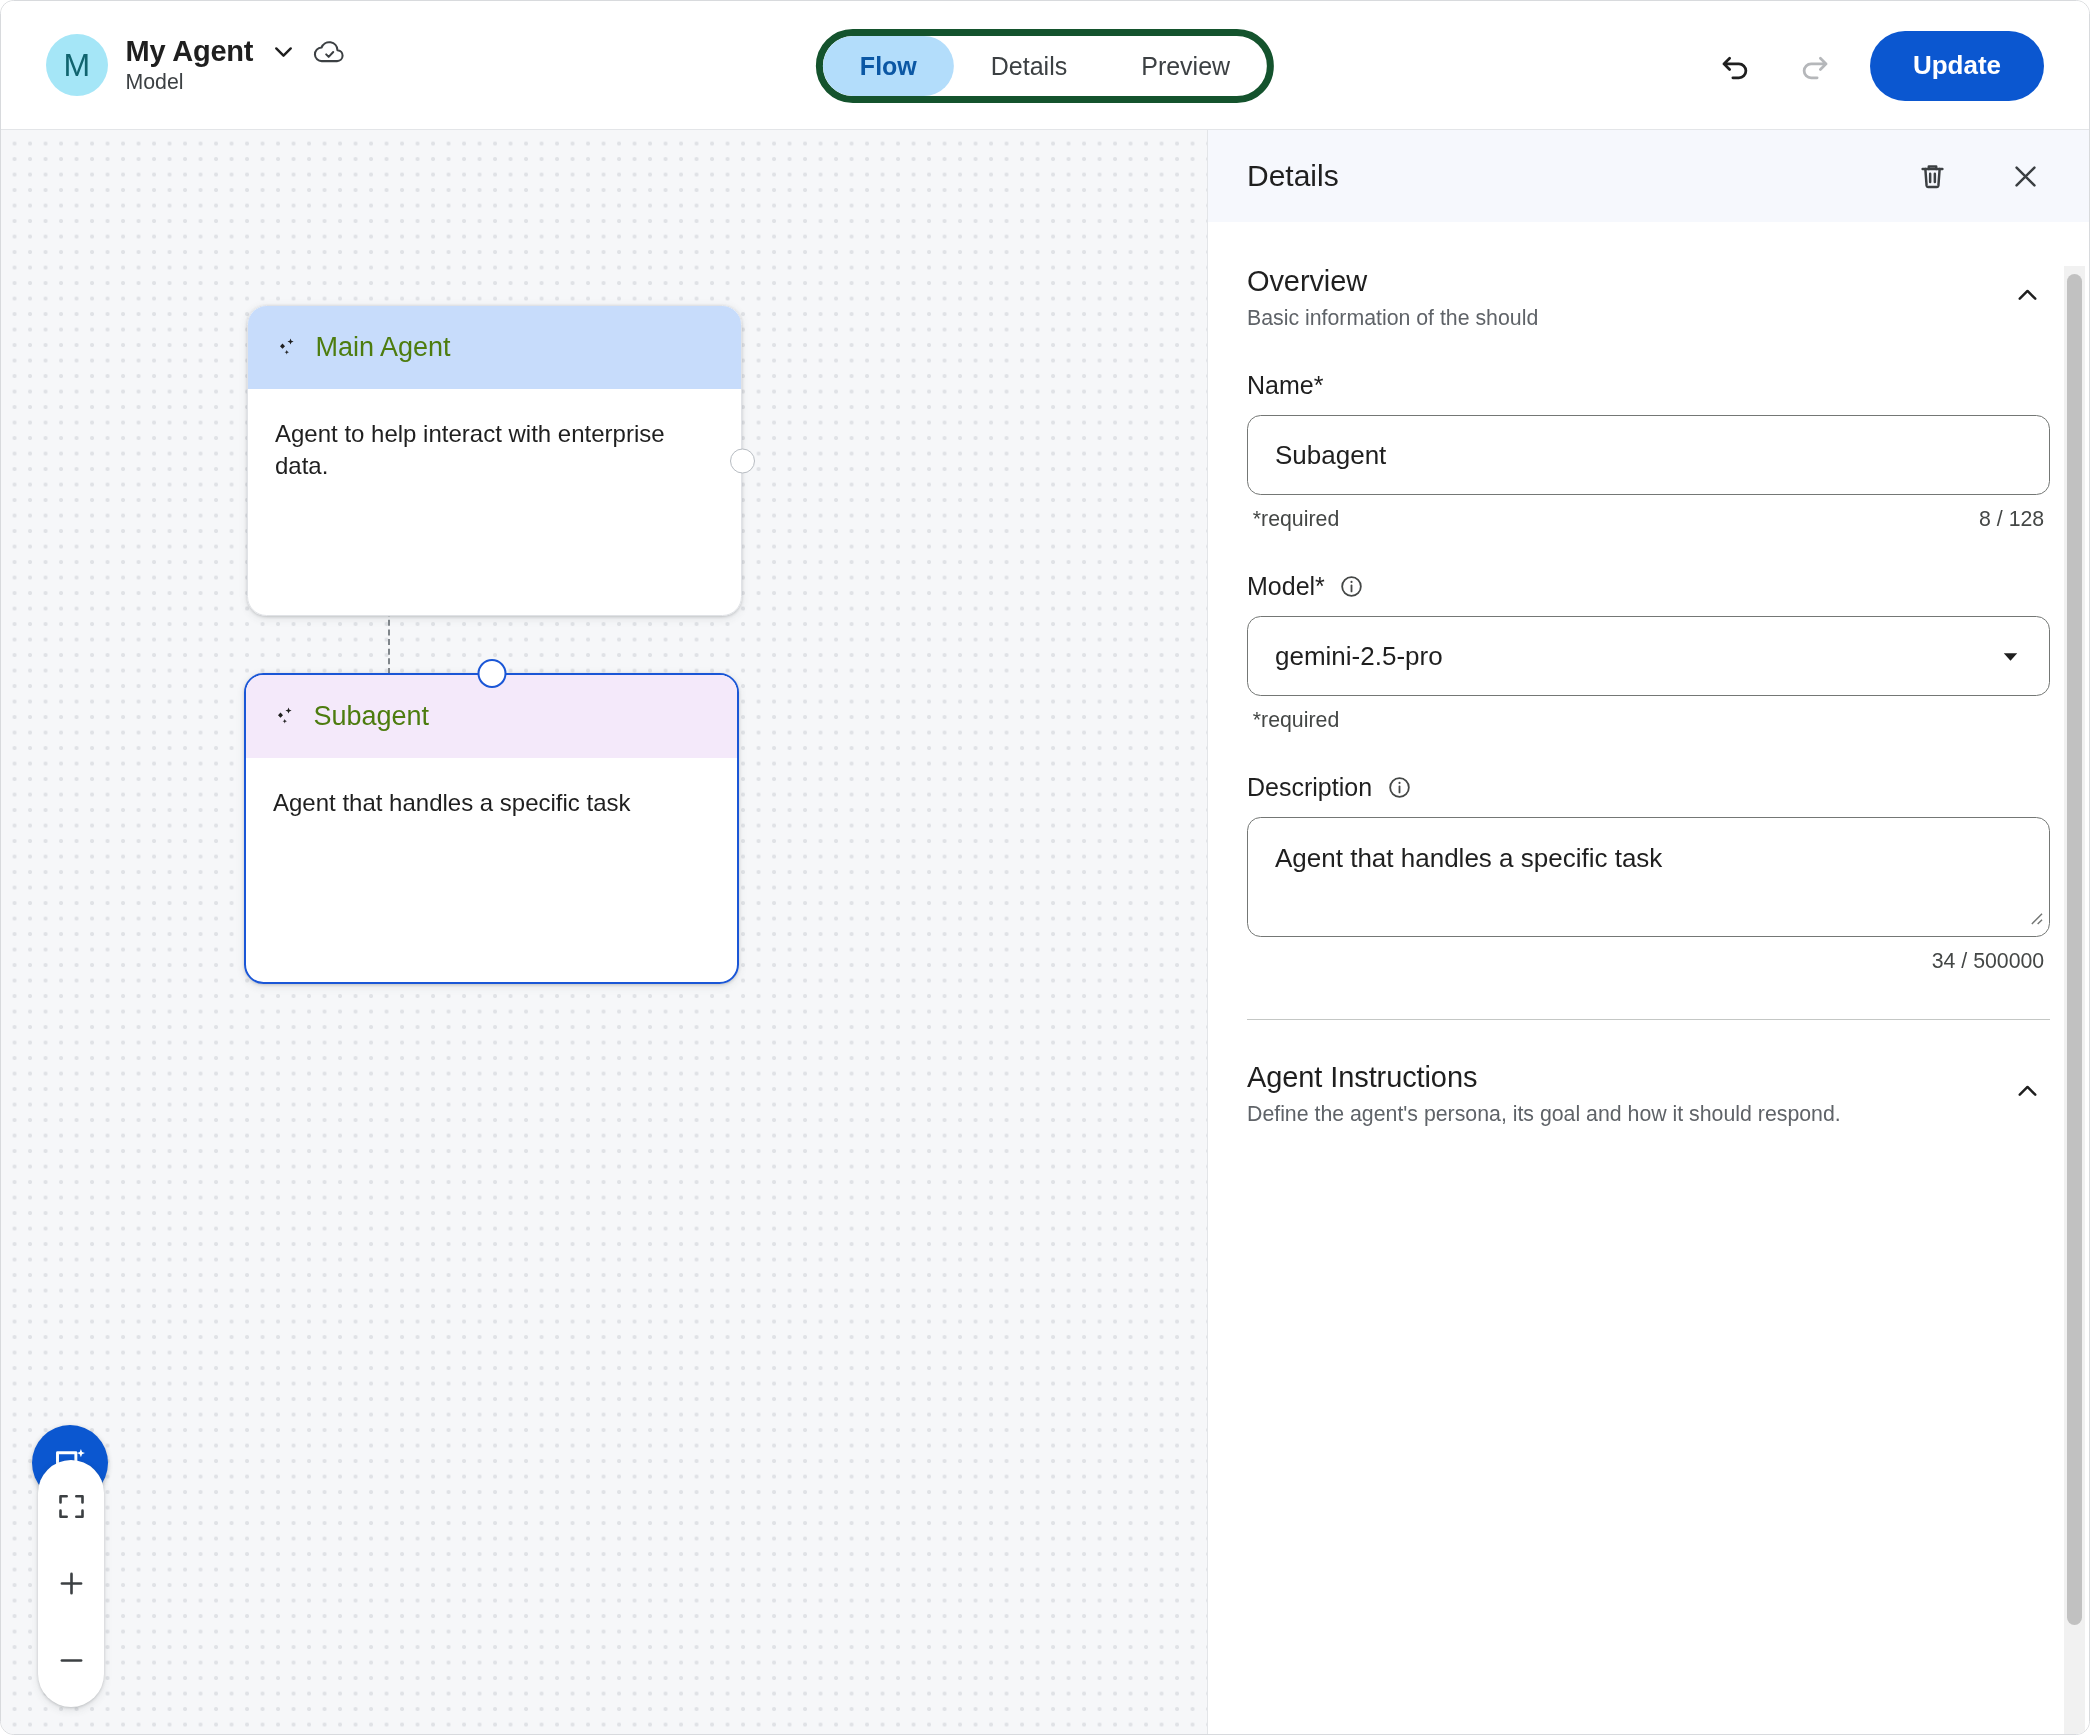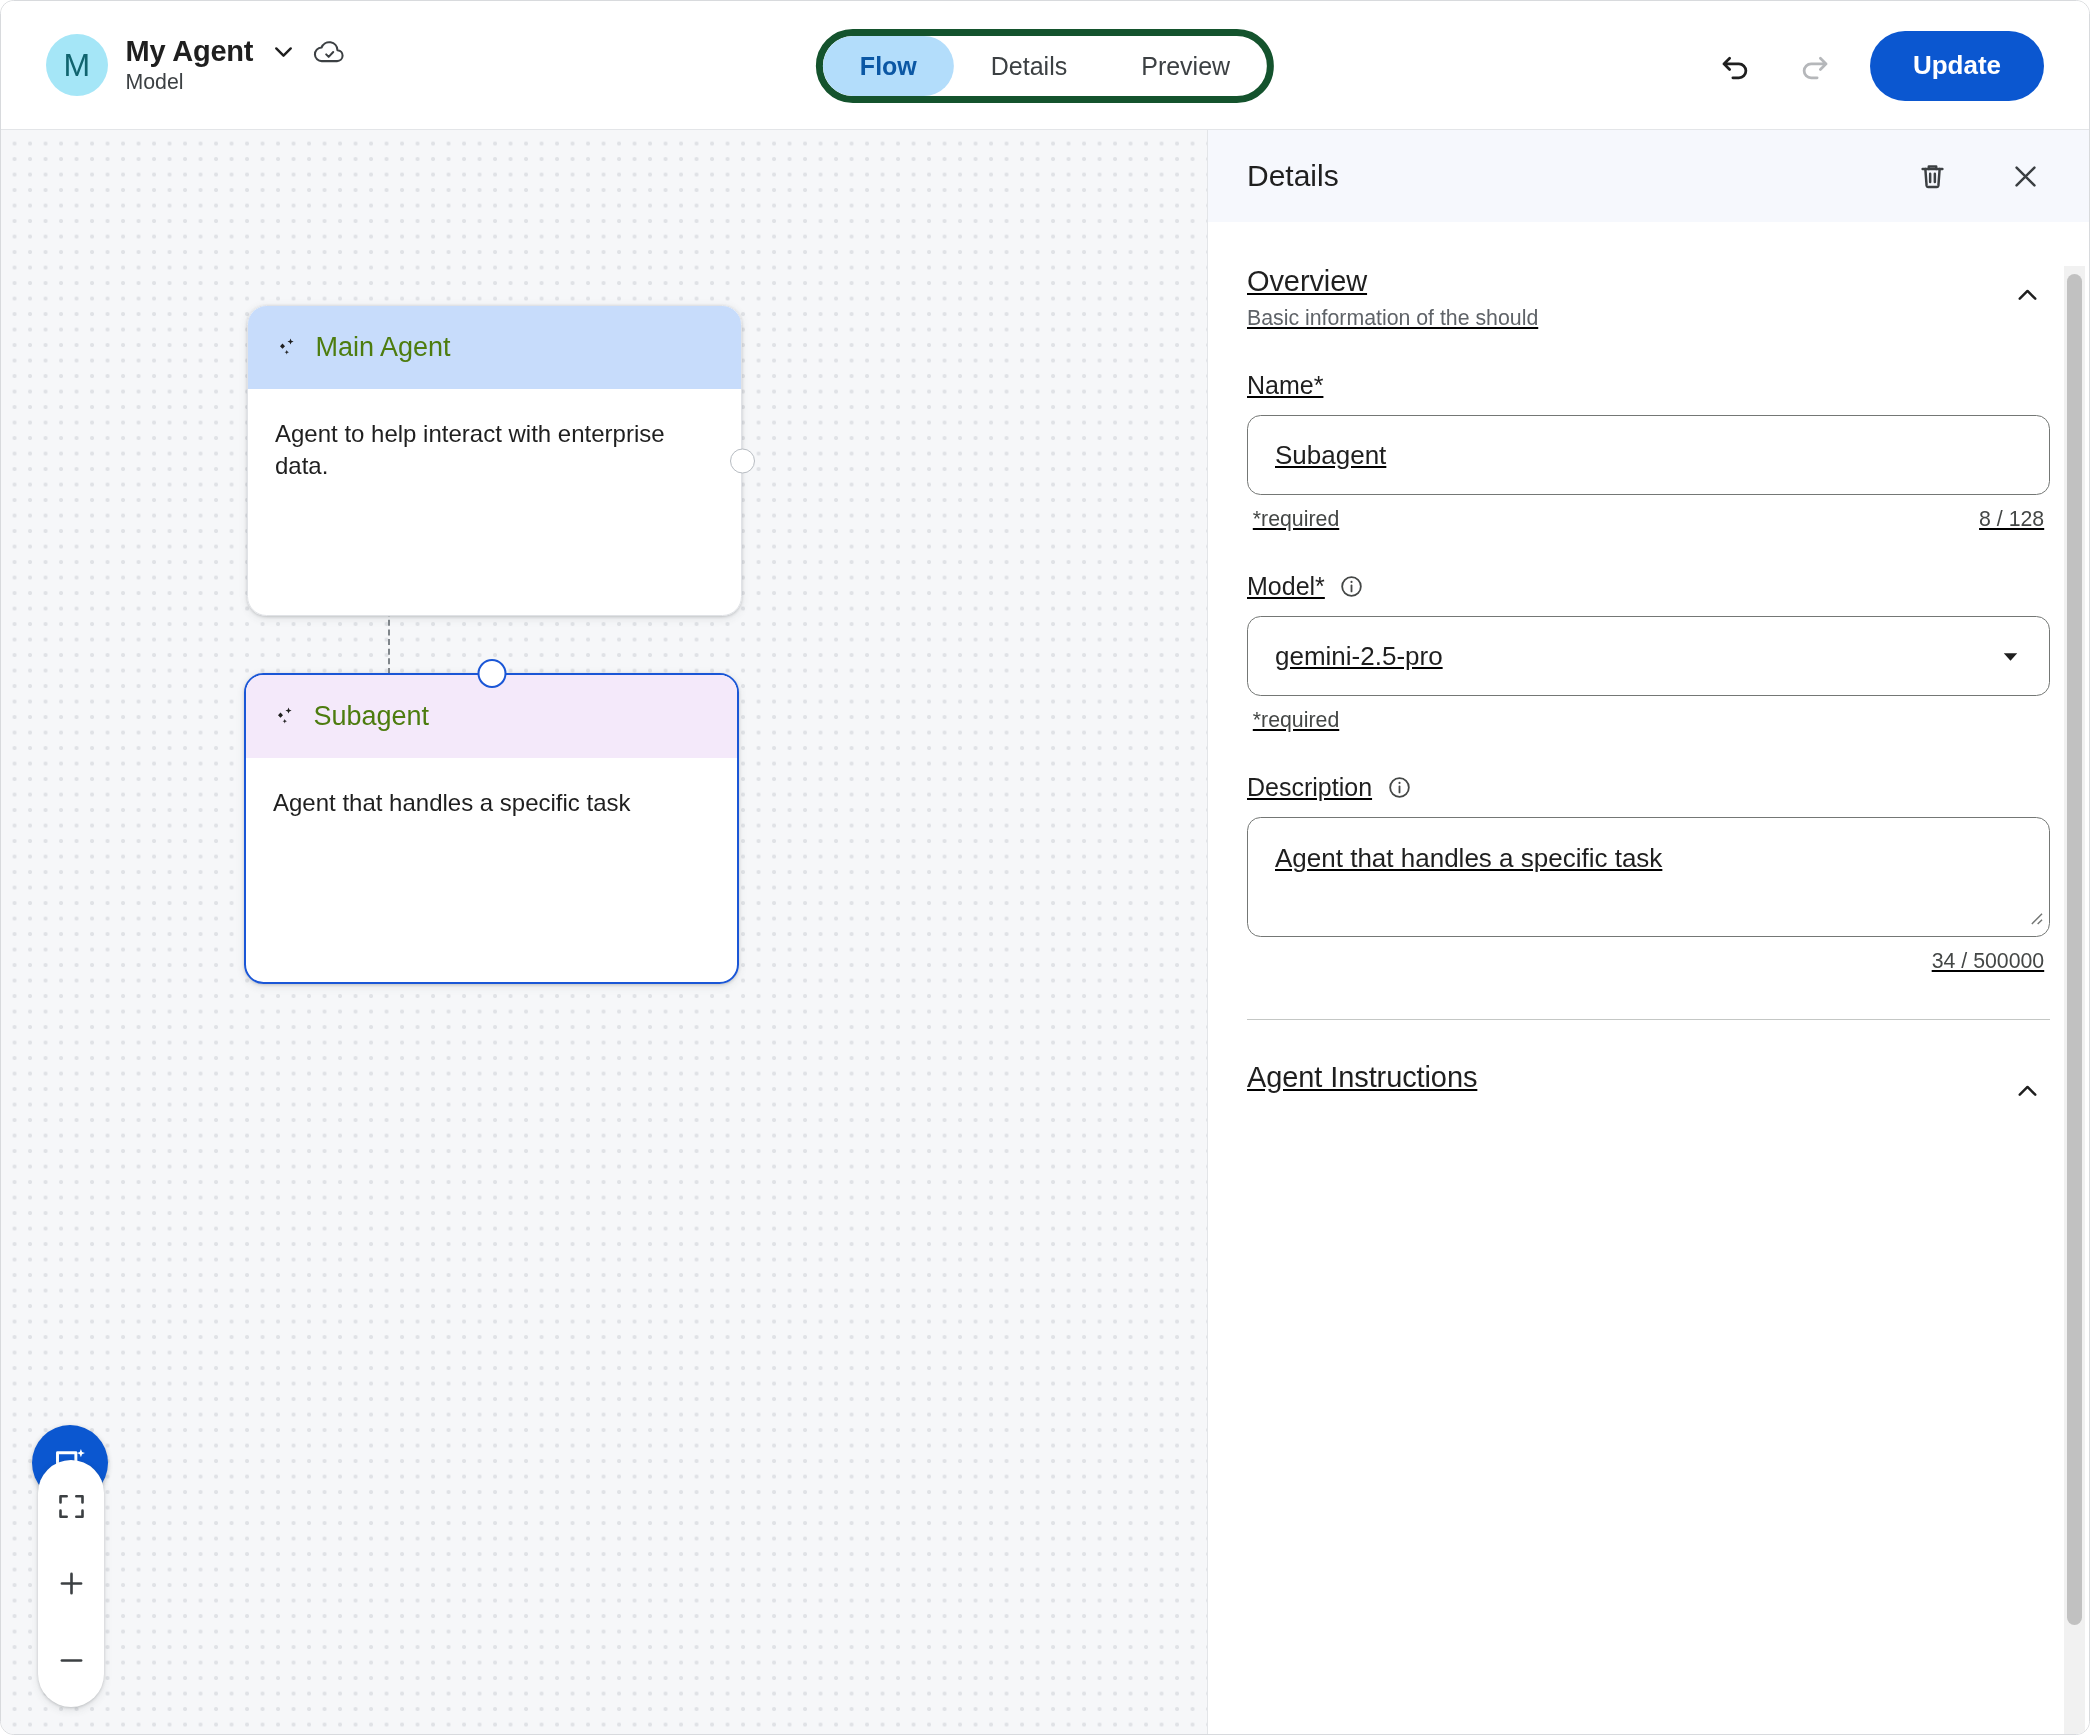--- a/index.html
+++ b/index.html
@@ -131,21 +131,21 @@
     display: flex; flex-direction: column; overflow: hidden;
   }
   .panel-header {
     height: 92px; background: #f6f8fd;
     display: flex; align-items: center; justify-content: space-between;
     padding: 0 37px 0 39px; flex: 0 0 auto;
   }
   .panel-title { font-size: 30px; font-weight: 400; color: #1f1f1f; }
   .panel-header-actions { display: flex; align-items: center; gap: 39px; }
 
-  .panel-body { flex: 1 1 auto; overflow: hidden; position: relative; padding: 0 39px 16px 39px; text-decoration: underline; }
+  .panel-body { flex: 1 1 auto; overflow: hidden; position: relative; padding: 0 39px 16px 39px; }
 
   .section-head { display: flex; align-items: flex-start; justify-content: space-between; }
   .section-title { font-size: 29px; font-weight: 400; color: #1f1f1f; letter-spacing: -0.1px; }
   .section-sub { font-size: 21.3px; color: #5f6368; margin-top: 7.8px; }
   .collapse-btn { width: 45px; height: 45px; display: flex; align-items: center; justify-content: center; cursor: pointer; margin-top: 7.8px; }
 
   .field { margin-top: 40px; }
   .field-label-row { display: flex; align-items: center; gap: 13.6px; }
   .field-label { font-size: 25px; color: #1f1f1f; }
   .info-icon { width: 27px; height: 27px; display: flex; align-items: center; justify-content: center; cursor: pointer; }
@@ -400,20 +400,21 @@
         <div class="helper-row">
           <span class="helper-right solo">34 / 500000</span>
         </div>
       </div>
 
       <div class="divider"></div>
 
       <div class="section-head" style="margin-top:41px;">
         <div>
           <div class="section-title">Agent Instructions</div>
+          <div class="section-sub">Define the agent's persona, its goal and how it should respond.</div>
         </div>
         <div class="collapse-btn">
           <svg width="31" height="31" viewBox="0 0 24 24" fill="none" stroke="#1f1f1f" stroke-width="1.9" stroke-linecap="round" stroke-linejoin="round">
             <path d="M6 14.5L12 8.5L18 14.5"></path>
           </svg>
         </div>
       </div>
 
 
     </div>

